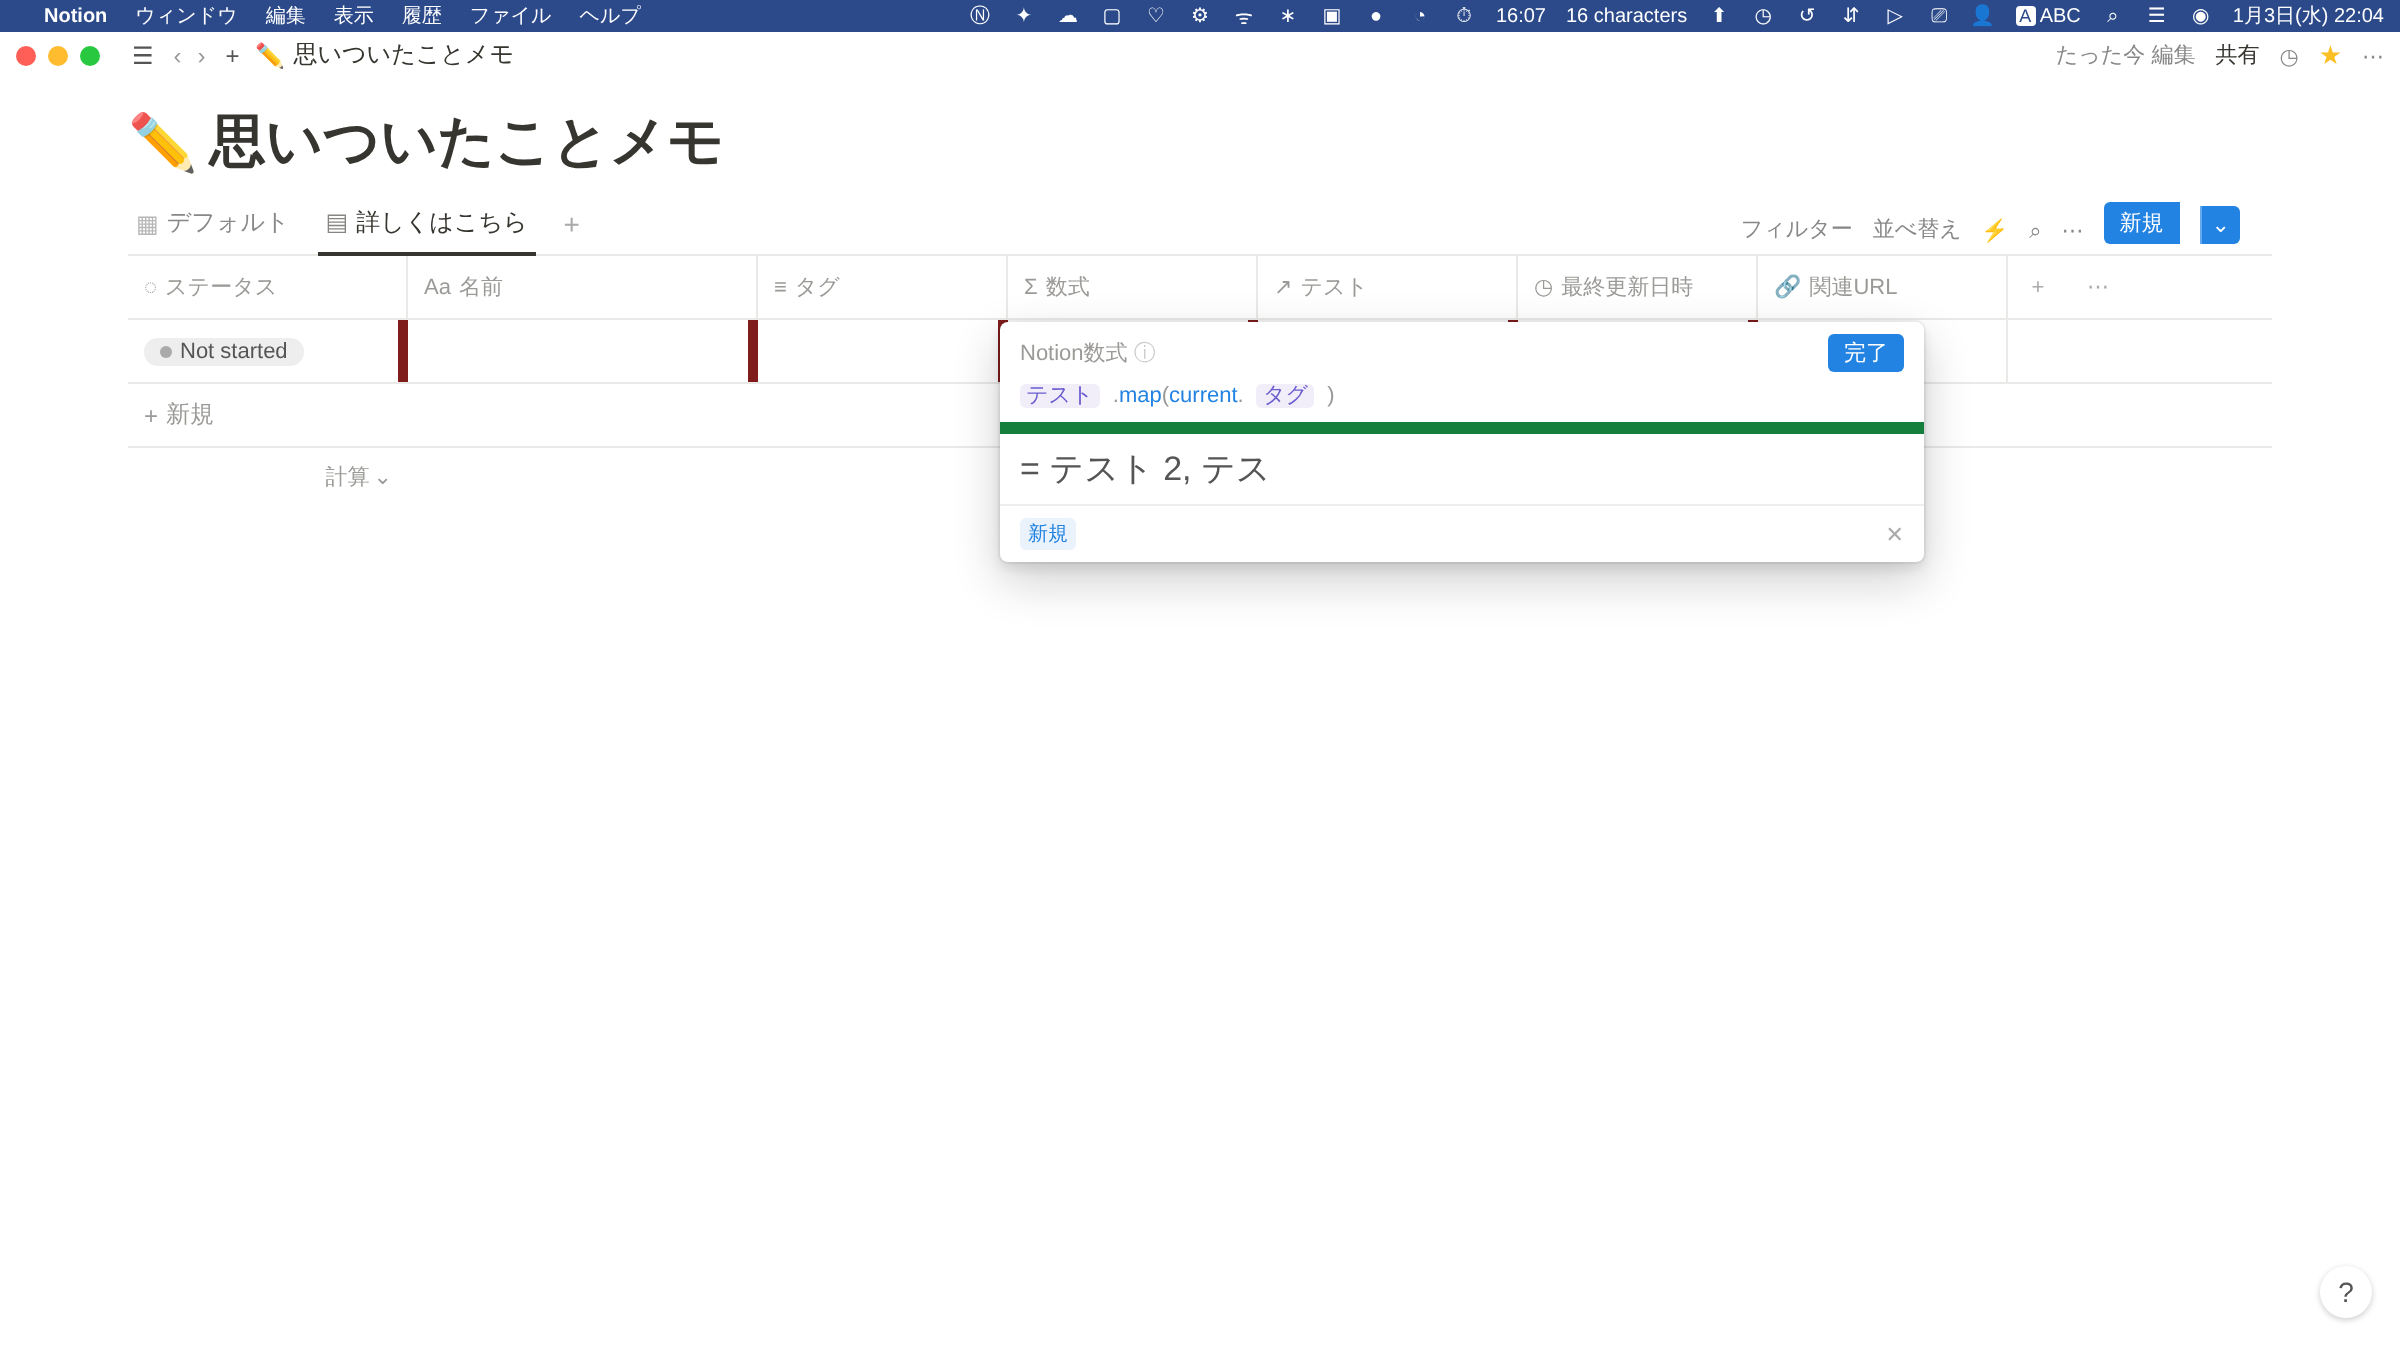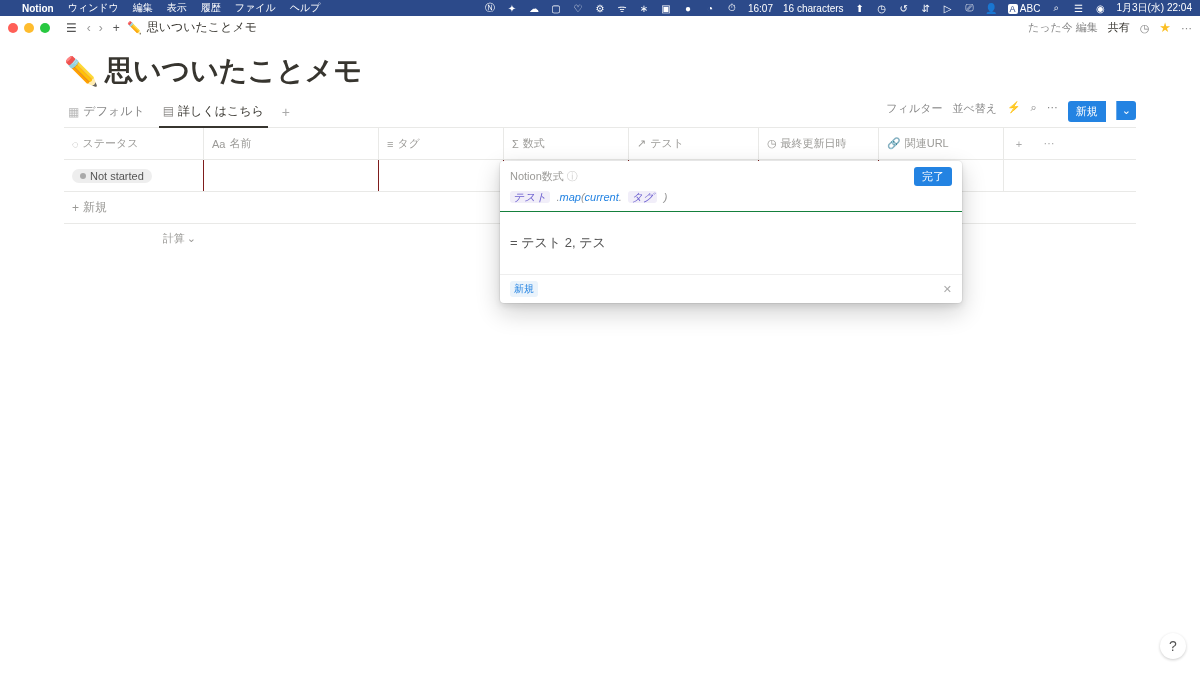--- a/index.html
+++ b/index.html
@@ -20,44 +20,44 @@
 .tb-title { display:flex; align-items:center; gap:4px; }
 .tb-right { display:flex; align-items:flex-end; gap:10px; font-size:11px; color:#888; }
 .tb-right .star{color:#fbbf24;font-size:13px}
 .tb-right .share{color:#37352f}
 .content { padding:8px 64px 0 64px; }
 .page-title { display:flex; align-items:center; gap:6px; font-size:28px; font-weight:700; color:#37352f; margin-top:4px; margin-bottom:6px;}
 .views { display:flex; align-items:center; border-bottom:1px solid #e9e9e7; position:relative; height:32px;}
 .view-tab { display:flex; align-items:center; gap:4px; font-size:12px; color:#888; padding:6px 4px; margin-right:10px; cursor:pointer;}
 .view-tab.active { color:#37352f; border-bottom:2px solid #37352f; margin-bottom:-1px; font-weight:500;}
 .view-add { color:#aaa; font-size:14px; cursor:pointer; padding:0 4px;}
-.view-actions { position:absolute; right:0; display:flex; align-items:flex-start; gap:10px; font-size:11px; color:#888;}
+.view-actions { position:absolute; right:16px; display:flex; align-items:flex-end; gap:10px; font-size:11px; color:#888;}
 .view-actions .btn-new { background:#2383e2; color:#fff; padding:3px 8px; border-radius:3px 0 0 3px; font-size:11px; cursor:pointer;}
 .view-actions .btn-new-dd { background:#2383e2; color:#fff; padding:3px 5px; border-radius:0 3px 3px 0; border-left:1px solid rgba(255,255,255,.3); cursor:pointer;}
 .view-actions .act{cursor:pointer}
 .table { width:100%; font-size:12px; color:#37352f; }
 .thead { display:flex; border-bottom:1px solid #e9e9e7; height:32px; align-items:center; color:#9b9a97;}
 .th { display:flex; align-items:center; gap:4px; padding:0 8px; border-right:1px solid #e9e9e7; height:100%; font-size:11px;}
 .c-status{width:140px}.c-name{width:175px}.c-tag{width:125px}.c-formula{width:125px}.c-test{width:130px}.c-date{width:120px}.c-url{width:125px}.c-add{width:30px;border-right:none;color:#aaa;justify-content:center}
 .trow { display:flex; border-bottom:1px solid #e9e9e7; height:32px; align-items:center;}
-.td { padding:0 8px; border-right:1px solid #7f1d1d; height:100%; display:flex; align-items:center; font-size:12px;}
+.td { padding:0 8px; border-right:5px solid #7f1d1d; height:100%; display:flex; align-items:center; font-size:12px;}
 .status-pill { background:#eee; border-radius:10px; padding:1px 8px; font-size:11px; color:#555; display:flex; align-items:center; gap:4px;}
 .status-dot{width:6px;height:6px;border-radius:50%;background:#aaa}
 .newrow { display:flex; align-items:center; height:32px; padding:0 8px; color:#9b9a97; font-size:12px; cursor:pointer; gap:4px; border-bottom:1px solid #e9e9e7;}
 .calc-row { display:flex; height:28px; }
 .calc-cell { display:flex; align-items:center; justify-content:flex-end; padding:0 8px; font-size:11px; color:#9b9a97;}
 .calc-cell.c-status{width:140px}
 .formula-popover { position:absolute; left:500px; top:161px; width:462px; background:#fff; border-radius:4px; box-shadow:0 0 0 1px rgba(15,15,15,.05),0 3px 6px rgba(15,15,15,.1),0 9px 24px rgba(15,15,15,.2); font-size:12px;}
 .fp-head { display:flex; justify-content:space-between; align-items:center; padding:6px 10px 4px 10px; color:#9b9a97; font-size:11px;}
 .fp-done { background:#2383e2; color:#fff; padding:2px 8px; border-radius:3px; font-size:11px; cursor:pointer;}
-.fp-code { margin:0 10px 6px 10px; font-family:ui-monospace,Menlo,monospace; font-size:11px; color:#37352f;font-style:italic; }
+.fp-code { margin:0 10px 6px 10px; font-family:ui-monospace,Menlo,monospace; font-size:11px; color:#37352f; }
 .tok-prop{background:#f1eef9;border-radius:3px;padding:0 3px;color:#6b5ecf}
 .tok-fn{color:#2383e2}
 .tok-p{color:#999}
-.fp-result { border-top:1px solid #15803d; padding:22px 10px; font-size:13px; color:#555;}
+.fp-result { border-top:6px solid #15803d; padding:6px 10px; font-size:17px; color:#555;}
 .fp-body { display:flex; height:130px; border-top:1px solid #eee;}
 .fp-left { width:140px; border-right:1px solid #eee; padding:6px 10px; font-size:11px; color:#9b9a97;}
 .fp-right { flex:1;}
 .fp-footer { border-top:1px solid #eee; padding:6px 10px; font-size:11px; display:flex; align-items:center; gap:6px; color:#555; position:relative;}
 .fp-footer .badge{background:#eaf3fb;color:#2383e2;font-size:10px;padding:1px 4px;border-radius:3px}
 .fp-footer .close{position:absolute;right:10px;color:#aaa;cursor:pointer}
 .help { position:absolute; right:14px; bottom:14px; width:26px; height:26px; border-radius:50%; background:#fff; box-shadow:0 1px 3px rgba(0,0,0,.2); display:flex; align-items:center; justify-content:center; color:#555; font-size:14px; cursor:pointer;}
 .ico-sm{opacity:.6}
 .rel-icon{color:#9b9a97;margin-right:4px}
 </style>

